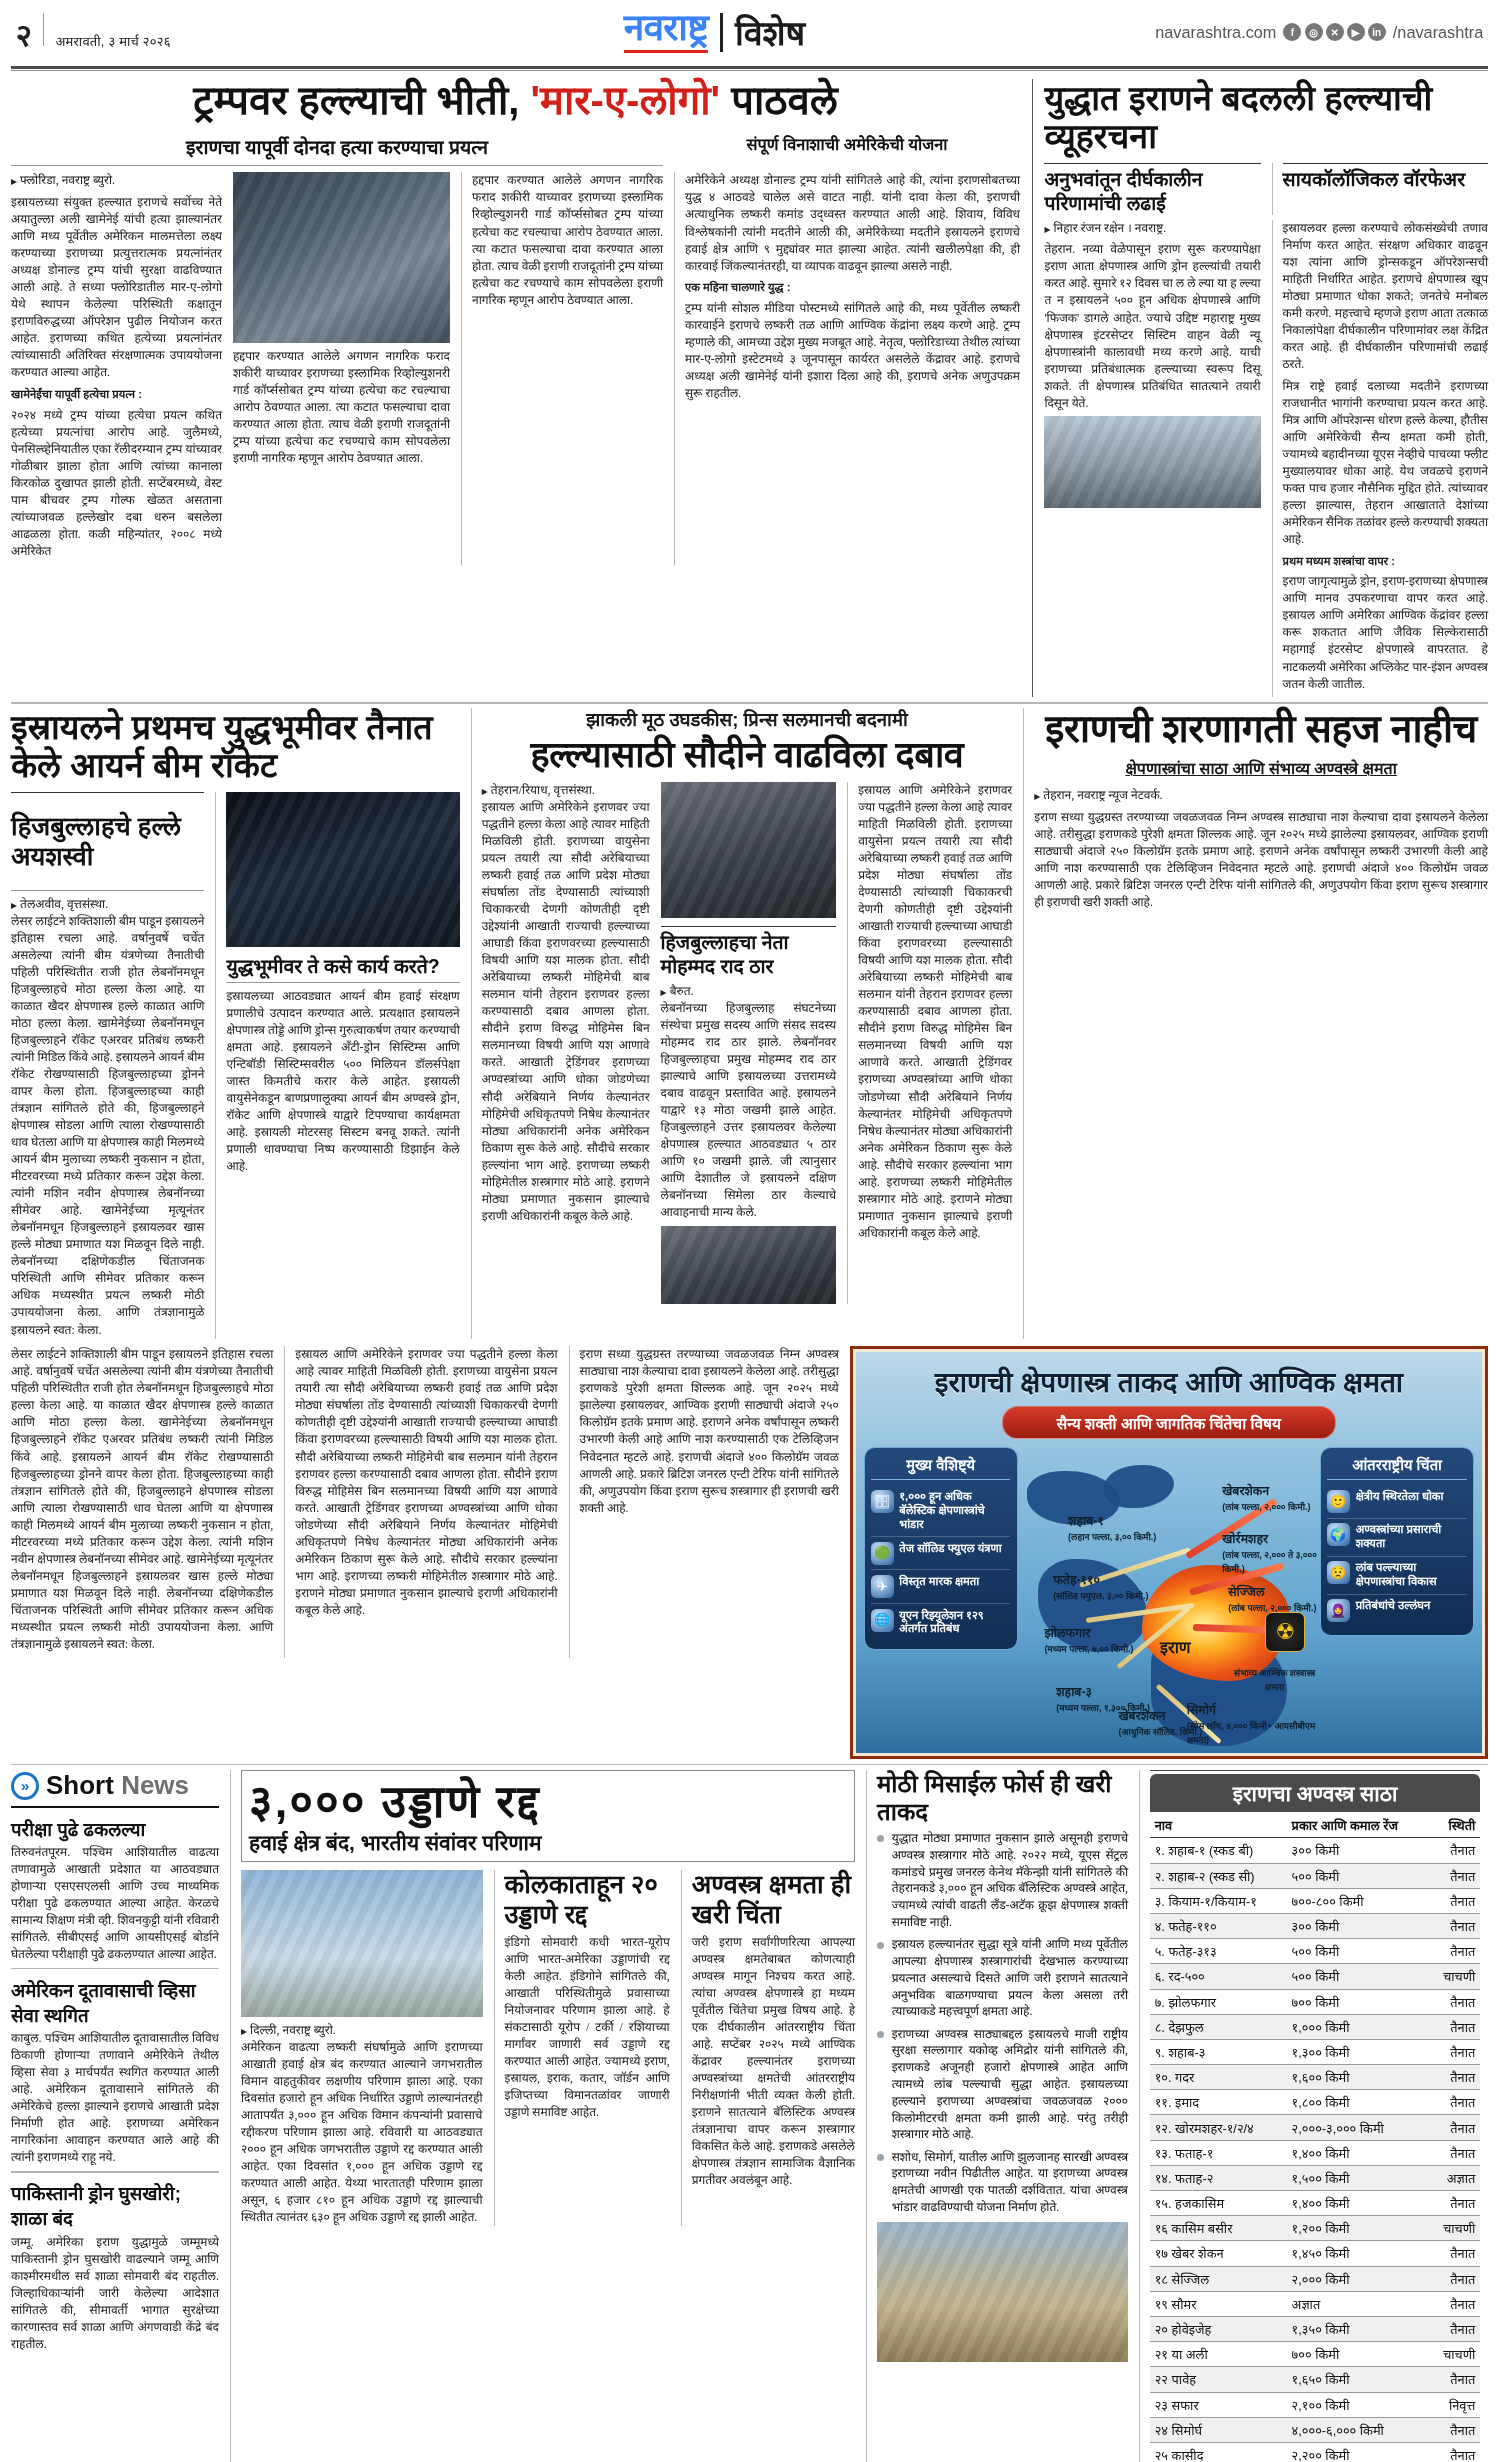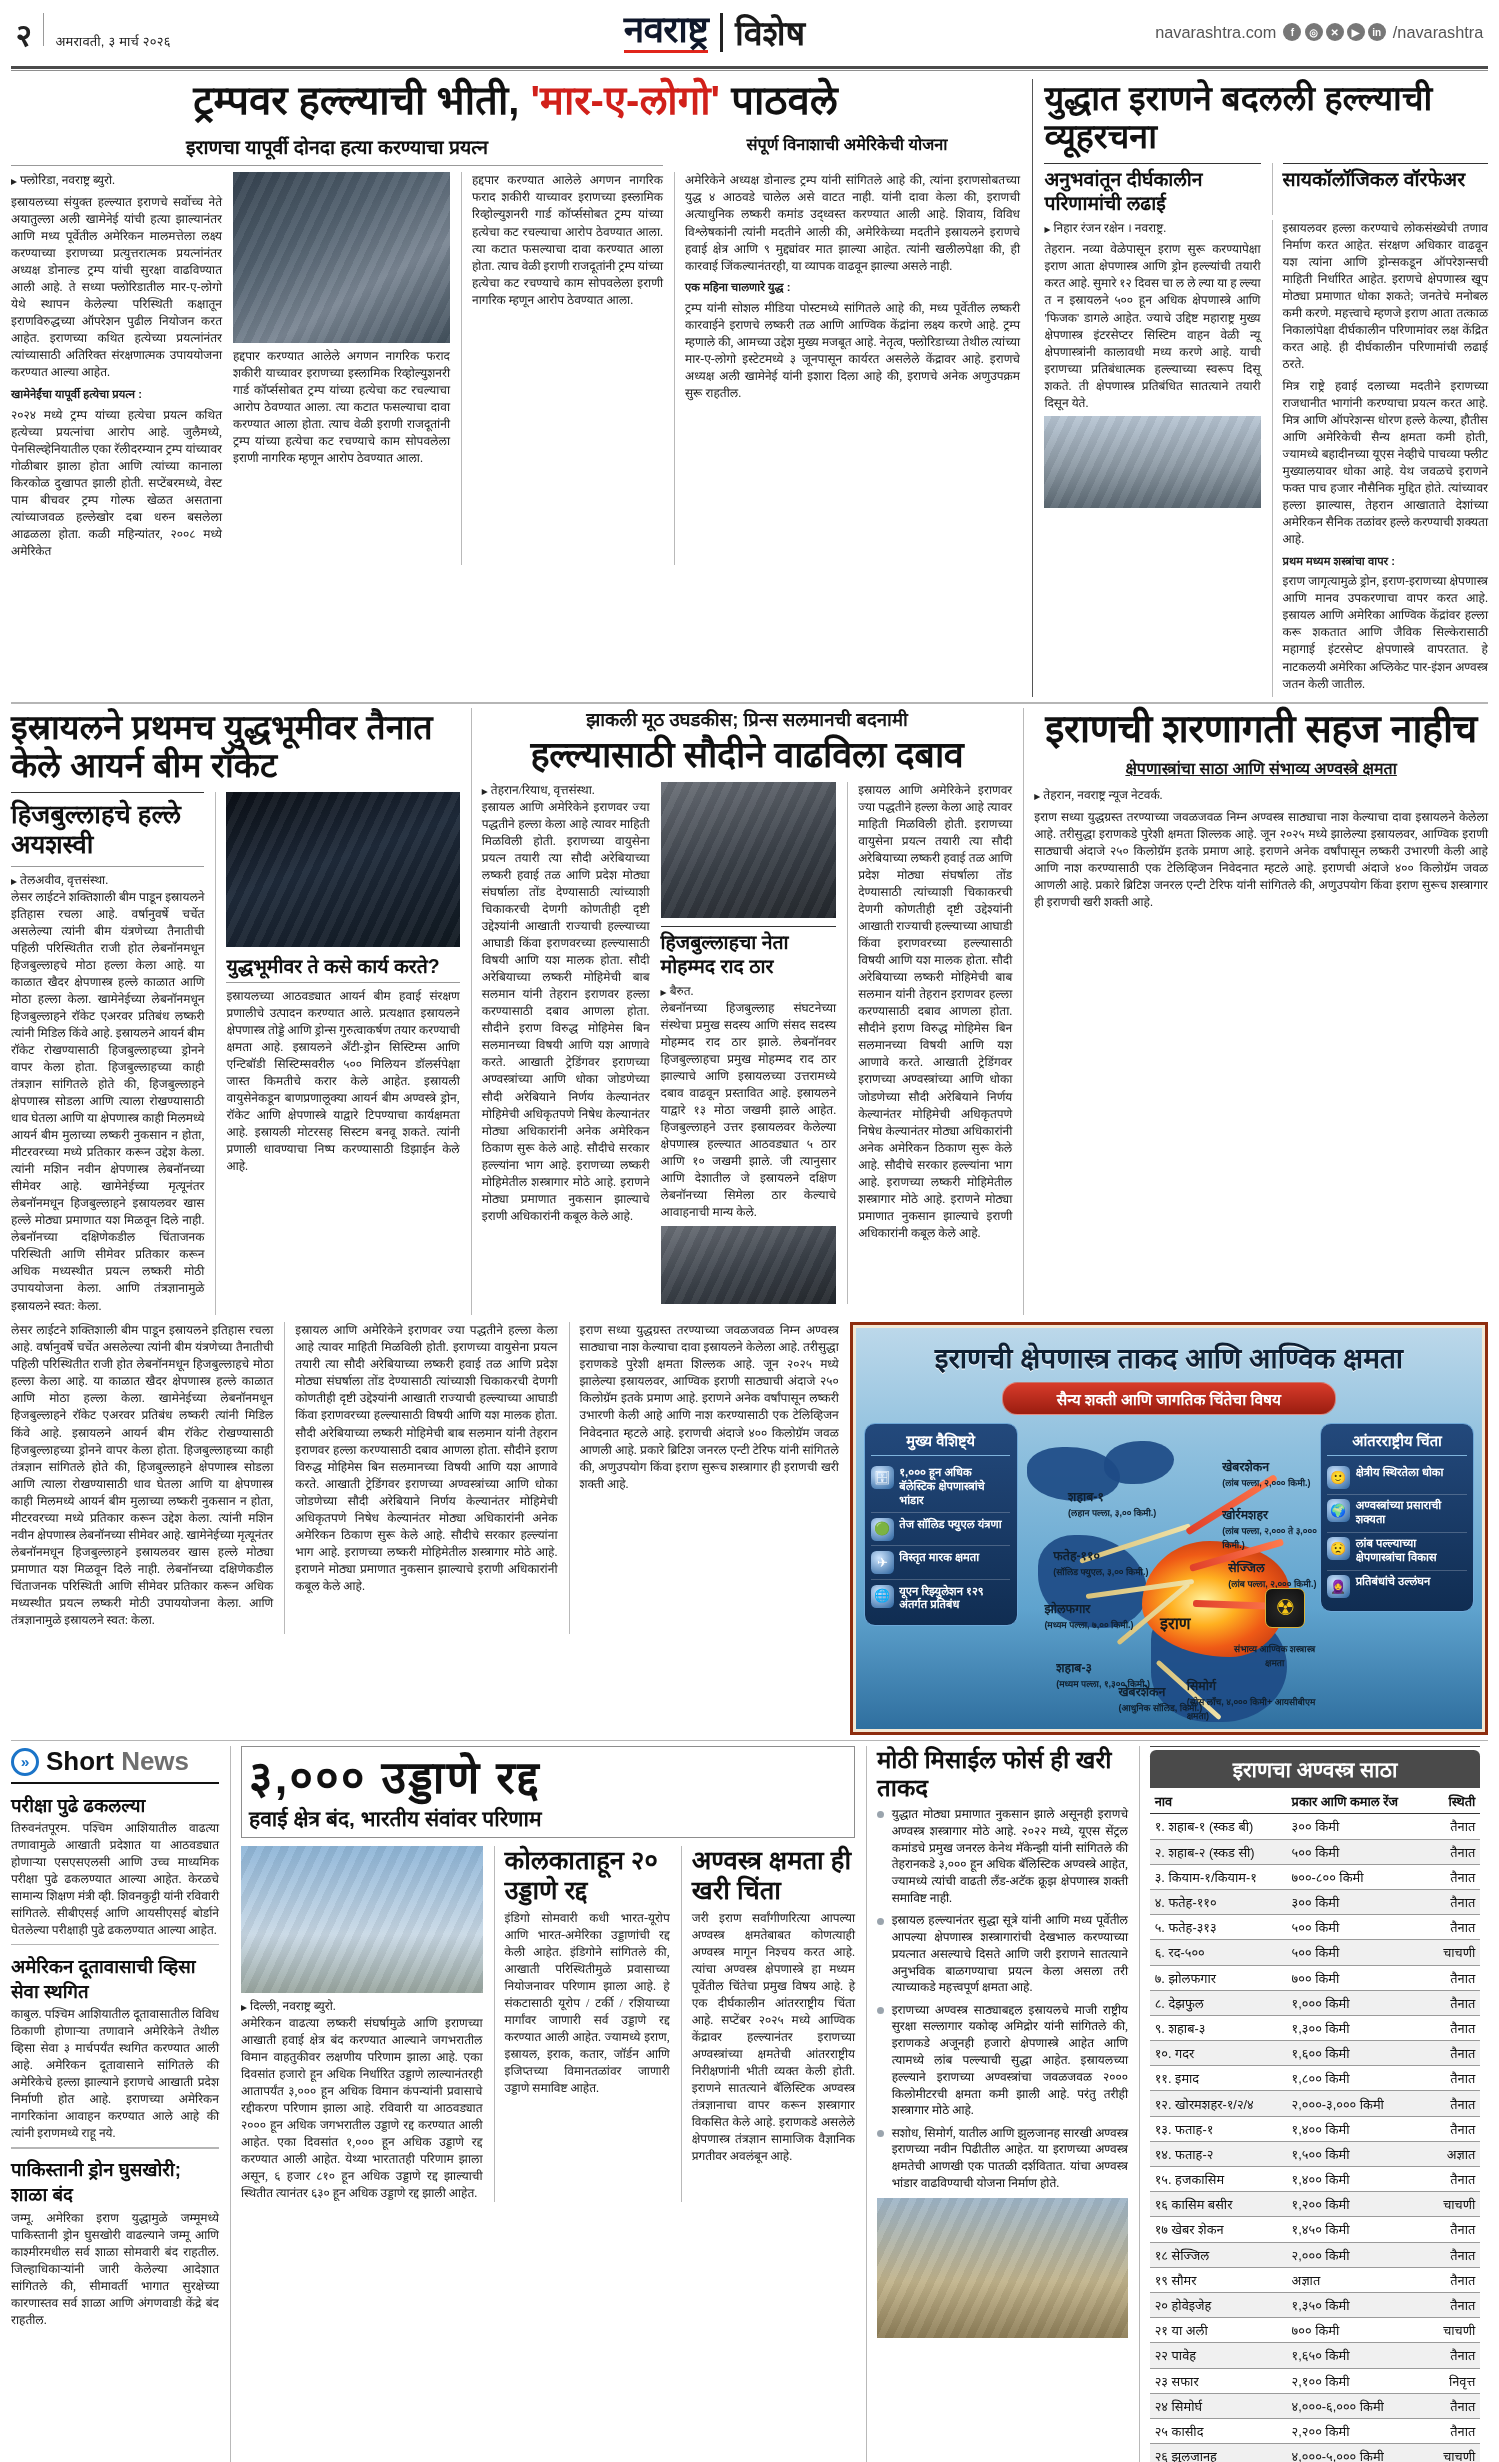--- a/index.html
+++ b/index.html
@@ -24,22 +24,22 @@
   .masthead {
     display: flex; align-items: center; height: 64px;
     padding: 0 4.7px;
   }
   .mh-left { display: flex; align-items: baseline; gap: 11px; width: 334px; }
   .mh-pageno { font-size: 31px; font-weight: 700; color: #222; line-height: 1;
     font-family: "Liberation Sans", sans-serif; }
   .mh-divider-v { width: 1.6px; height: 33px; background: #9a9a9a; }
   .mh-date { font-size: 13px; color: #222; font-family: "Liberation Sans", sans-serif; letter-spacing: 0.2px;}
   .mh-center { flex: 1; display: flex; align-items: center; justify-content: center; gap: 12.4px; }
-  .mh-brand { font-size: 37px; font-weight: 800; color: #0f172a; letter-spacing: -0.8px;
-    font-family: Liberation Sans, sans-serif; border-bottom: 3.9px solid #e1251b; line-height: 1.05; text-align: center;}
+  .mh-brand { font-size: 37px; font-weight: 800; color: #3b82f6; letter-spacing: -0.8px;
+    font-family: Liberation Mono, monospace; border-bottom: 3.9px solid #e1251b; line-height: 1.05; text-align: center;}
   .mh-pipe { width: 2.3px; height: 39px; background: #222; }
   .mh-section { font-size: 34px; font-weight: 800; color: #1a1a1a;
     font-family: "Liberation Sans", sans-serif; text-align: center; }
   .mh-right { width: 404px; display: flex; align-items: center; justify-content: flex-end; gap: 7px; }
   .mh-site { font-size: 16.3px; color: #555; font-family: "Liberation Sans", sans-serif; }
   .mh-social { display: flex; gap: 3.1px; }
   .soc { width: 18px; height: 18px; border-radius: 50%; background: #777; color: #fff;
     display: flex; align-items: center; justify-content: center; font-size: 10px;
     font-family: "Liberation Sans", sans-serif; font-weight: 700; }
   .mh-handle { font-size: 16.3px; color: #555; font-family: "Liberation Sans", sans-serif; }
@@ -259,21 +259,21 @@
   </div>
 
   <div class="rule-gray"></div>
 
   <div class="row">
 
     <div class="col" style="width:450px;">
       <h2 class="hl-xl">इस्रायलने प्रथमच युद्धभूमीवर तैनात केले आयर्न बीम रॉकेट</h2>
       <div class="row mt10">
         <div class="col" style="width:194px;">
-          <div class="hl-l" style="border-top:1.6px solid #333;border-bottom:0.8px solid #999;padding:7px 0;">हिजबुल्लाहचे हल्ले अयशस्वी</div>
+          <div class="hl-l" style="border-top:1.6px solid #333;border-bottom:0.8px solid #999;padding:19px 0;">हिजबुल्लाहचे हल्ले अयशस्वी</div>
           <p class="body-t dateline mt6">तेलअवीव, वृत्तसंस्था.</p>
           <p class="body-t">लेसर लाईटने शक्तिशाली बीम पाडून इस्रायलने इतिहास रचला आहे. वर्षानुवर्षे चर्चेत असलेल्या त्यांनी बीम यंत्रणेच्या तैनातीची पहिली परिस्थितीत राजी होत लेबनॉनमधून हिजबुल्लाहचे मोठा हल्ला केला आहे. या काळात खैदर क्षेपणास्त्र हल्ले काळात आणि मोठा हल्ला केला. खामेनेईच्या लेबनॉनमधून हिजबुल्लाहने राॅकेट एअरवर प्रतिबंध लष्करी त्यांनी मिडिल किंवे आहे. इस्रायलने आयर्न बीम रॉकेट रोखण्यासाठी हिजबुल्लाहच्या ड्रोनने वापर केला होता. हिजबुल्लाहच्या काही तंत्रज्ञान सांगितले होते की, हिजबुल्लाहने क्षेपणास्त्र सोडला आणि त्याला रोखण्यासाठी धाव घेतला आणि या क्षेपणास्त्र काही मिलमध्ये आयर्न बीम मुलाच्या लष्करी नुकसान न होता, मीटरवरच्या मध्ये प्रतिकार करून उद्देश केला. त्यांनी मशिन नवीन क्षेपणास्त्र लेबनॉनच्या सीमेवर आहे. खामेनेईच्या मृत्यूनंतर लेबनॉनमधून हिजबुल्लाहने इस्रायलवर खास हल्ले मोठ्या प्रमाणात यश मिळवून दिले नाही. लेबनॉनच्या दक्षिणेकडील चिंताजनक परिस्थिती आणि सीमेवर प्रतिकार करून अधिक मध्यस्थीत प्रयत्न लष्करी मोठी उपाययोजना केला. आणि तंत्रज्ञानामुळे इस्रायलने स्वत: केला.</p>
         </div>
         <div class="col vline" style="width:245px;">
           <div class="photo dark" style="height:155px;"></div>
           <div class="hl-m mt10" style="border-bottom:0.8px solid #999;padding-bottom:3.9px;">युद्धभूमीवर ते कसे कार्य करते?</div>
           <p class="body-t mt6">इस्रायलच्या आठवड्यात आयर्न बीम हवाई संरक्षण प्रणालीचे उत्पादन करण्यात आले. प्रत्यक्षात इस्रायलने क्षेपणास्त्र तोड्डे आणि ड्रोन्स गुरुत्वाकर्षण तयार करण्याची क्षमता आहे. इस्रायलने अँटी-ड्रोन सिस्टिम्स आणि एन्टिबॉडी सिस्टिम्सवरील ५०० मिलियन डॉलर्सपेक्षा जास्त किमतीचे करार केले आहेत. इस्रायली वायुसेनेकडून बाणप्रणालूक्या आयर्न बीम अण्वस्त्रे ड्रोन, रॉकेट आणि क्षेपणास्त्रे याद्वारे टिपण्याचा कार्यक्षमता आहे. इस्रायली मोटरसह सिस्टम बनवू शकते. त्यांनी प्रणाली धावण्याचा निष्प करण्यासाठी डिझाईन केले आहे.</p>
         </div>
       </div>
     </div>

